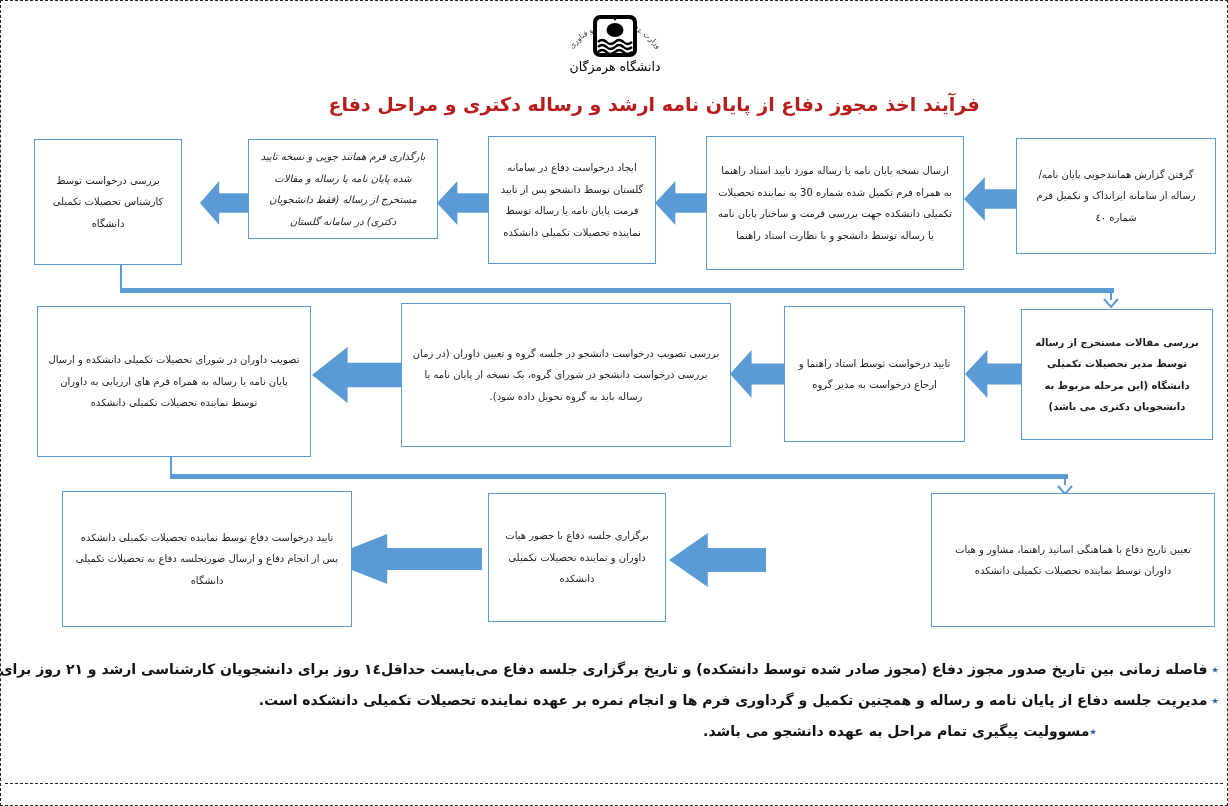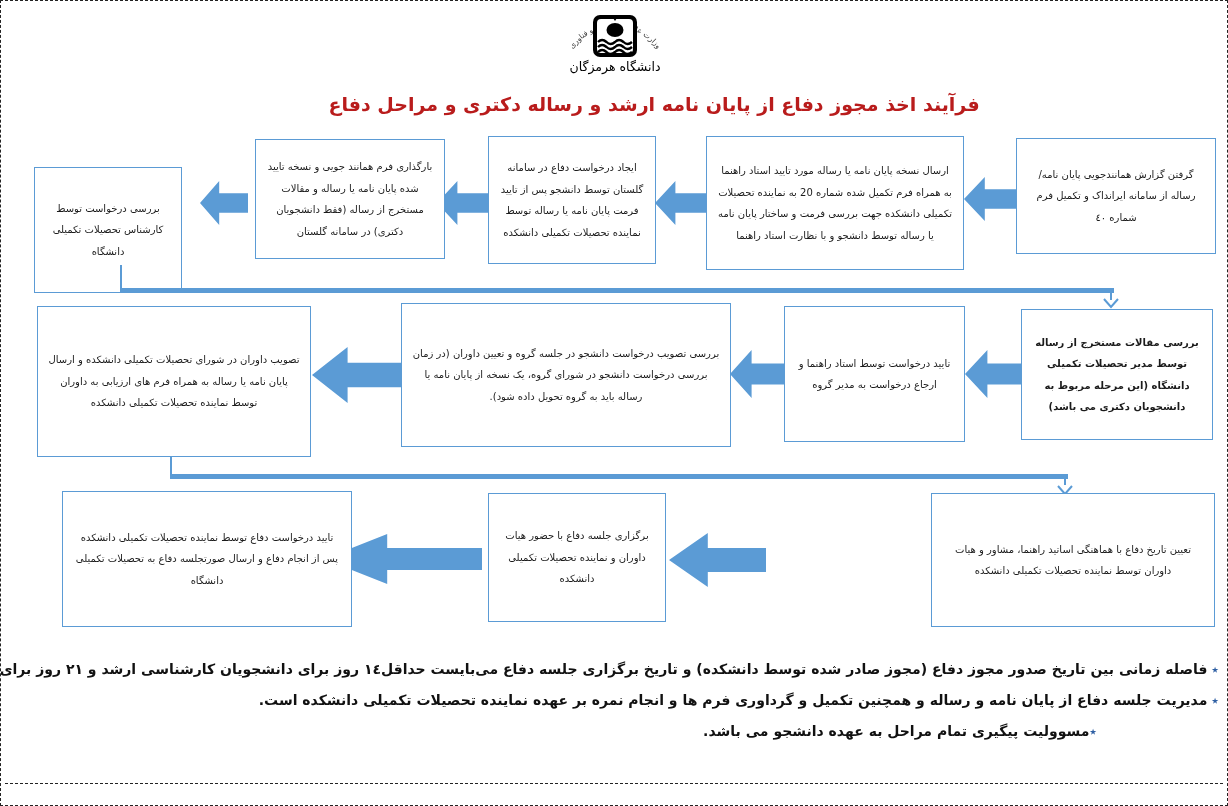--- a/index.html
+++ b/index.html
@@ -57,30 +57,30 @@
       <path d="M58,49 q4,-4 8.5,0 q4,4 8.5,0 q4,-4 8.5,0 q4,4 8.5,0" stroke="#000" stroke-width="2.4" fill="none"></path>
     </svg>
   </div>
   <div class="univ-name">دانشگاه هرمزگان</div>
 
   <div class="title">فرآیند اخذ مجوز دفاع از پایان نامه ارشد و رساله دکتری و مراحل دفاع</div>
 
   <div class="flow-box" style="left:1015px; top:137px; width:200px; height:116px;">گرفتن گزارش همانندجویی  پایان نامه/ رساله از سامانه ایرانداک و تکمیل فرم شماره ٤٠</div>
   <div class="arrow-left" style="left:963px; top:176px; width:52px; height:44px;"></div>
 
-  <div class="flow-box" style="left:705px; top:135px; width:258px; height:134px;">ارسال نسخه پایان نامه یا رساله مورد تایید استاد راهنما به همراه فرم تکمیل شده شماره 20 به نماینده تحصیلات تکمیلی دانشکده جهت بررسی فرمت و ساختار پایان نامه یا رساله توسط دانشجو و با نظارت استاد راهنما</div>
+  <div class="flow-box" style="left:705px; top:135px; width:258px; height:134px;">ارسال نسخه پایان نامه یا رساله مورد تایید استاد راهنما به همراه فرم تکمیل شده شماره 30 به نماینده تحصیلات تکمیلی دانشکده جهت بررسی فرمت و ساختار پایان نامه یا رساله توسط دانشجو و با نظارت استاد راهنما</div>
   <div class="arrow-left" style="left:654px; top:180px; width:51px; height:44px;"></div>
 
   <div class="flow-box" style="left:487px; top:135px; width:168px; height:128px;">ایجاد درخواست دفاع در سامانه گلستان توسط دانشجو پس از تایید فرمت پایان نامه یا رساله توسط نماینده تحصیلات تکمیلی دانشکده</div>
   <div class="arrow-left" style="left:436px; top:180px; width:51px; height:44px;"></div>
 
-  <div class="flow-box" style="left:254px; top:138px; width:190px; height:120px;">بارگذاری فرم همانند جویی و نسخه تایید شده پایان نامه یا رساله و مقالات مستخرج از رساله (فقط دانشجویان دکتری) در سامانه گلستان</div>
+  <div class="flow-box" style="left:247px; top:138px; width:190px; height:100px;font-style:italic;">بارگذاری فرم همانند جویی و نسخه تایید شده پایان نامه یا رساله و مقالات مستخرج از رساله (فقط دانشجویان دکتری) در سامانه گلستان</div>
   <div class="arrow-left" style="left:199px; top:180px; width:48px; height:44px;"></div>
 
-  <div class="flow-box" style="left:33px; top:138px; width:148px; height:126px;margin-top:28px;">بررسی درخواست توسط کارشناس تحصیلات تکمیلی دانشگاه</div>
+  <div class="flow-box" style="left:33px; top:138px; width:148px; height:126px;">بررسی درخواست توسط کارشناس تحصیلات تکمیلی دانشگاه</div>
 
   <div class="conn" style="left:119px; top:264px; width:2px;  height:26px;"></div>
   <div class="conn" style="left:119px; top:287px; width:994px; height:5px;"></div>
   <div class="conn" style="left:1109px; top:292px; width:2px; height:7px;"></div>
   <svg class="abs" style="left:1102px; top:297px;" width="16" height="11">
     <polyline points="1,1 8,9 15,1" stroke="#5B9BD5" stroke-width="2" fill="none"></polyline>
   </svg>
 
   <div class="flow-box" style="left:1020px; top:308px; width:192px; height:131px;font-weight:bold;">بررسی مقالات مستخرج از رساله توسط مدیر تحصیلات تکمیلی دانشگاه (این مرحله مربوط به دانشجویان دکتری می باشد)</div>
   <div class="arrow-left" style="left:964px; top:349px; width:56px; height:48px;"></div>

